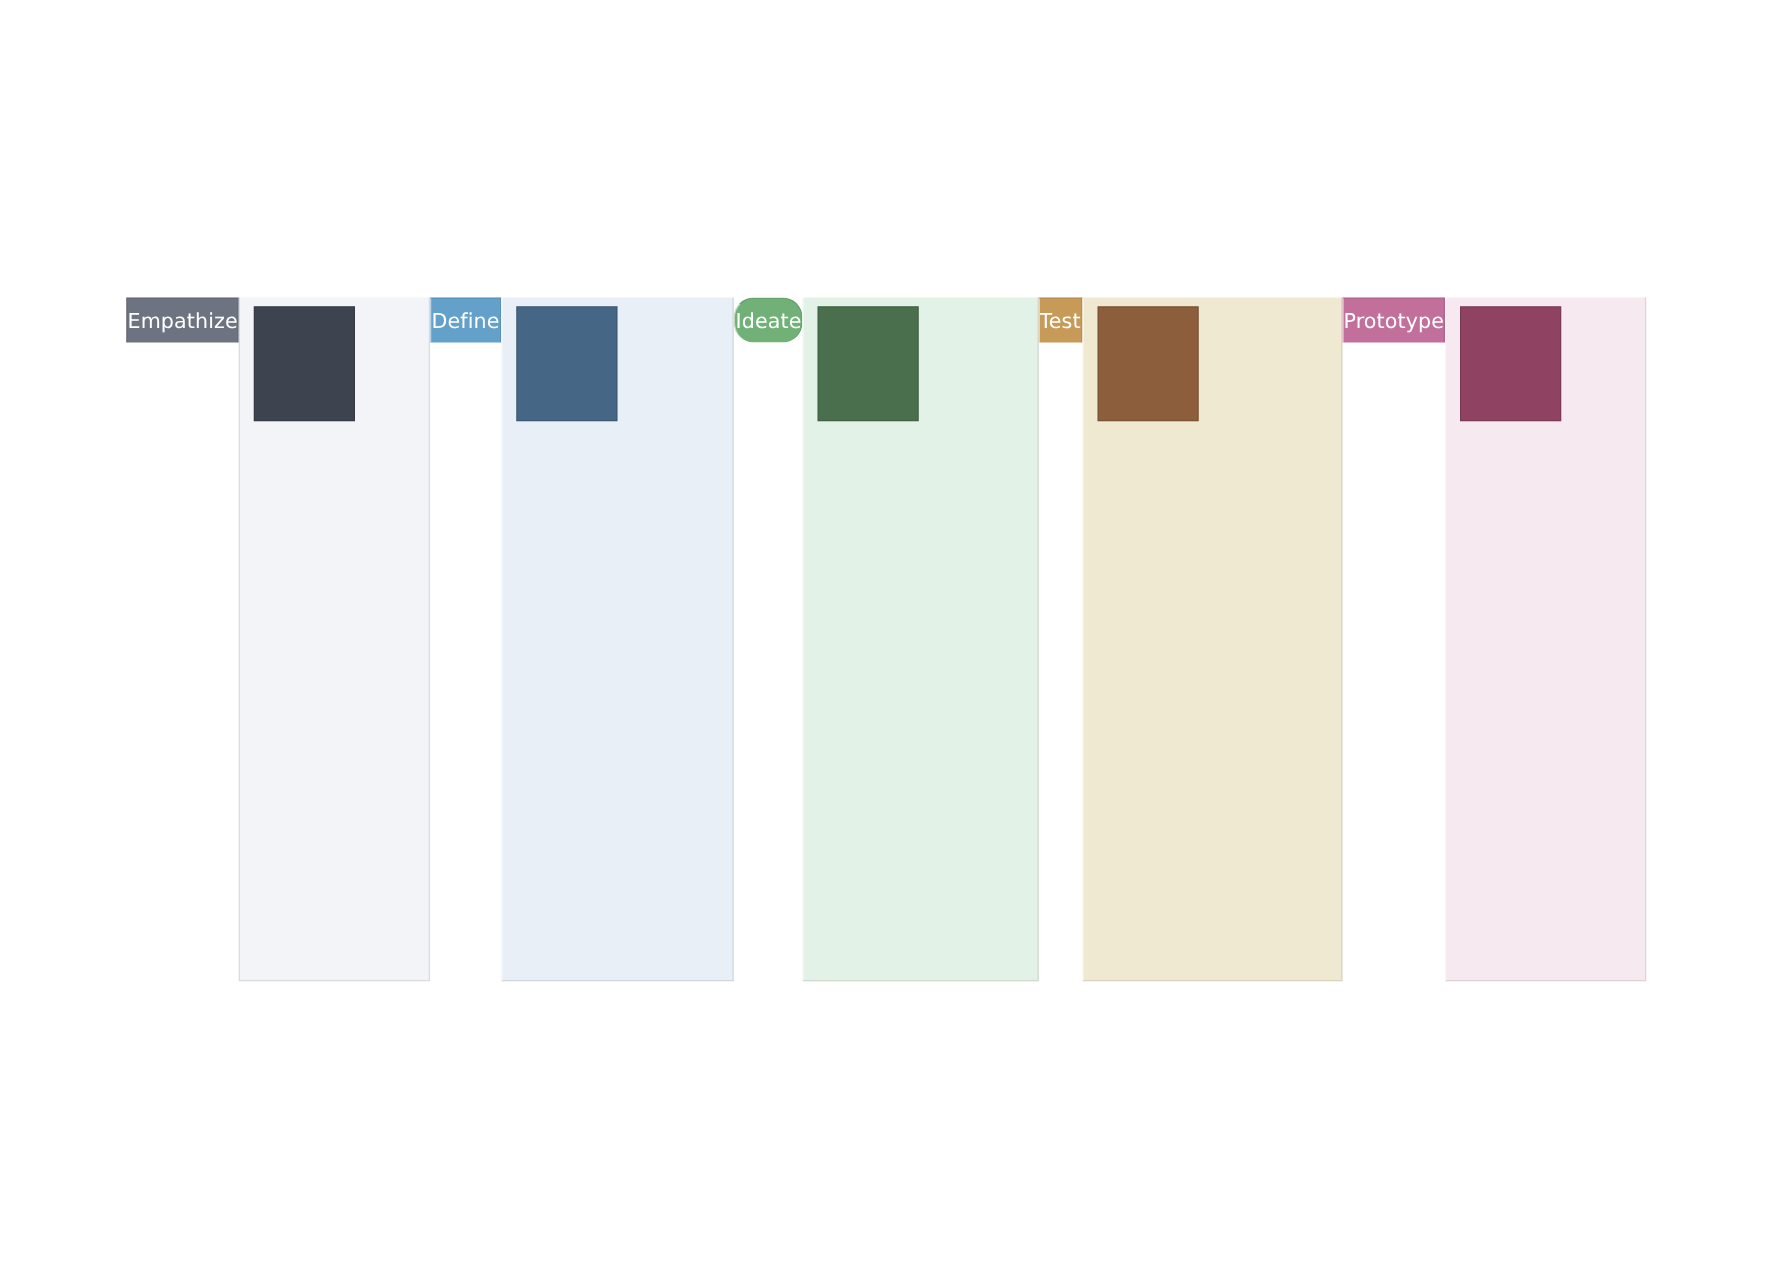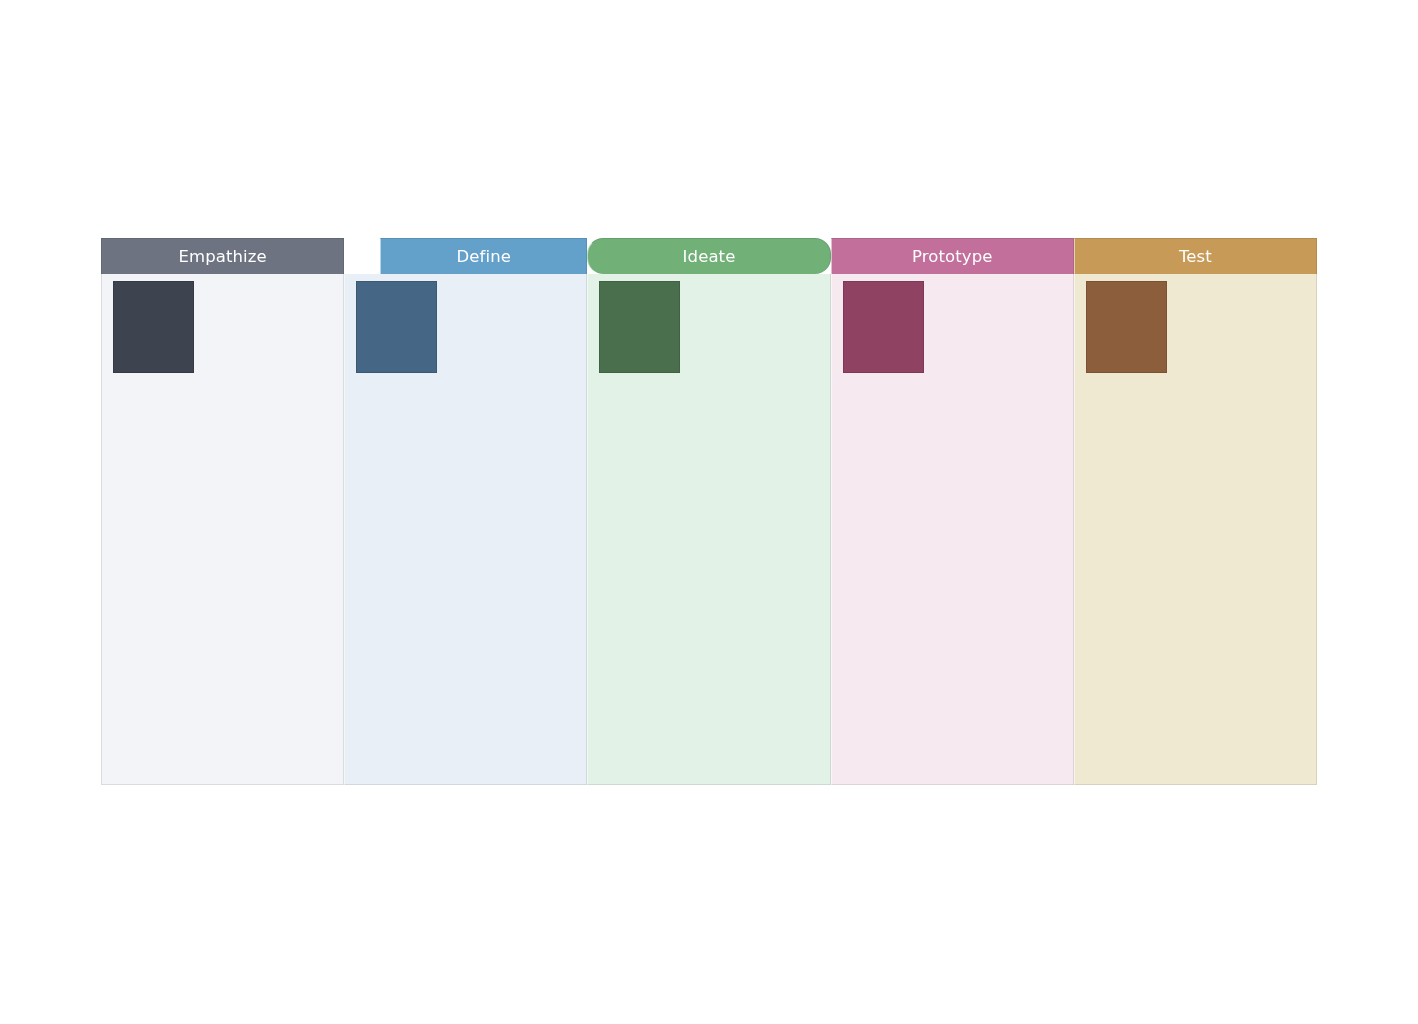--- a/index.html
+++ b/index.html
@@ -21,21 +21,21 @@
     top: 238px;
     width: 1216px;
     height: 547px;
     display: flex;
     flex-direction: row;
     align-items: stretch;
   }
 
   .column {
     display: flex;
-    flex-direction: column;
+    flex-direction: row;
     align-items: stretch;
     flex: 1 1 0;
     min-width: 0;
     position: relative;
   }
 
   .column-header {
     height: 36px;
     line-height: 36px;
     text-align: center;
@@ -78,36 +78,36 @@
 <body>
 
 <div id="board">
     <div class="column">
       <div class="column-header" style="background: rgb(109, 115, 128);">Empathize</div>
       <div class="column-body" style="background: rgb(242, 244, 247);">
         <div class="note" style="background: rgb(61, 67, 79);"></div>
       </div>
     </div>
     <div class="column">
-      <div class="column-header" style="background: rgb(99, 160, 202); margin-left: 36px;">Define</div>
+      <div class="column-header" style="background: rgb(99, 160, 202);">Define</div>
       <div class="column-body" style="background: rgb(232, 239, 246);">
         <div class="note" style="background: rgb(69, 102, 133);"></div>
       </div>
     </div>
     <div class="column">
       <div class="column-header" style="background: rgb(113, 177, 120); border-radius: 16px;">Ideate</div>
       <div class="column-body" style="background: rgb(227, 242, 231);">
         <div class="note" style="background: rgb(74, 111, 77);"></div>
       </div>
     </div>
     <div class="column">
+      <div class="column-header" style="background: rgb(199, 154, 88);">Test</div>
+      <div class="column-body" style="background: rgb(239, 233, 210);">
+        <div class="note" style="background: rgb(140, 94, 60);"></div>
+      </div>
+    </div>
+    <div class="column">
       <div class="column-header" style="background: rgb(194, 111, 155);">Prototype</div>
       <div class="column-body" style="background: rgb(247, 233, 240);">
         <div class="note" style="background: rgb(143, 66, 97);"></div>
       </div>
     </div>
-    <div class="column">
-      <div class="column-header" style="background: rgb(199, 154, 88);">Test</div>
-      <div class="column-body" style="background: rgb(239, 233, 210);">
-        <div class="note" style="background: rgb(140, 94, 60);"></div>
-      </div>
-    </div>
   </div>
 
 </body></html>

